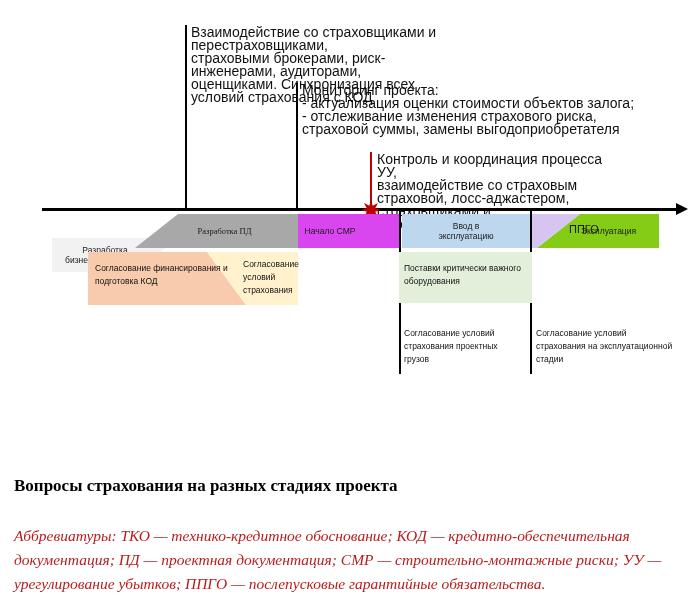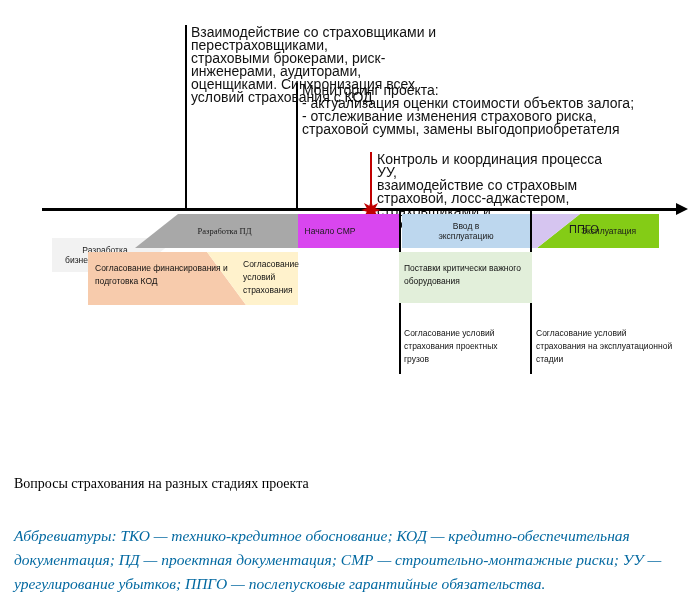--- a/index.html
+++ b/index.html
@@ -22,23 +22,23 @@
   .s2{left:135px;width:163px;clip-path:polygon(43px 0,163px 0,163px 34px,0 34px);padding-left:16px;box-sizing:border-box;}
   .s3{left:298px;width:102px;padding-right:38px;box-sizing:border-box;}
   .s4{left:402px;width:128px;}
   .s5{left:532px;width:48px;clip-path:polygon(0 0,48px 0,5px 34px,0 34px);}
   .s6{left:532px;width:127px;clip-path:polygon(48px 0,127px 0,127px 34px,5px 34px);padding-left:26px;box-sizing:border-box;}
   .block{position:absolute;}
   .salmon{left:88px;top:252px;width:158px;height:53px;clip-path:polygon(0 0,119px 0,158px 53px,0 53px);}
   .cream{left:207px;top:252px;width:91px;height:53px;clip-path:polygon(0 0,91px 0,91px 53px,39px 53px);}
   .green{left:399px;top:252px;width:133px;height:51px;}
   .title{position:absolute;left:14px;top:476px;font-family:"Liberation Serif",serif;
-    font-weight:normal;font-size:14px;color:#000;}
+    font-weight:bold;font-size:17px;color:#000;}
   .abbr{position:absolute;left:14px;top:524px;width:655px;font-family:"Liberation Serif",serif;
-    font-style:italic;font-size:15.5px;line-height:24px;color:#0369a1;}
+    font-style:italic;font-size:15.5px;line-height:24px;color:#b91c1c;}
   .star{position:absolute;left:360px;top:199px;}
   .ppgo-label{position:absolute;left:569px;top:223px;font-size:11px;}
 </style>
 </head>
 <body>
 
 <div id="stage-canvas">
 
   <div class="vline" style="left:185px;top:25px;height:185px;"></div>
   <div class="vline" style="left:296px;top:83px;height:127px;"></div>

